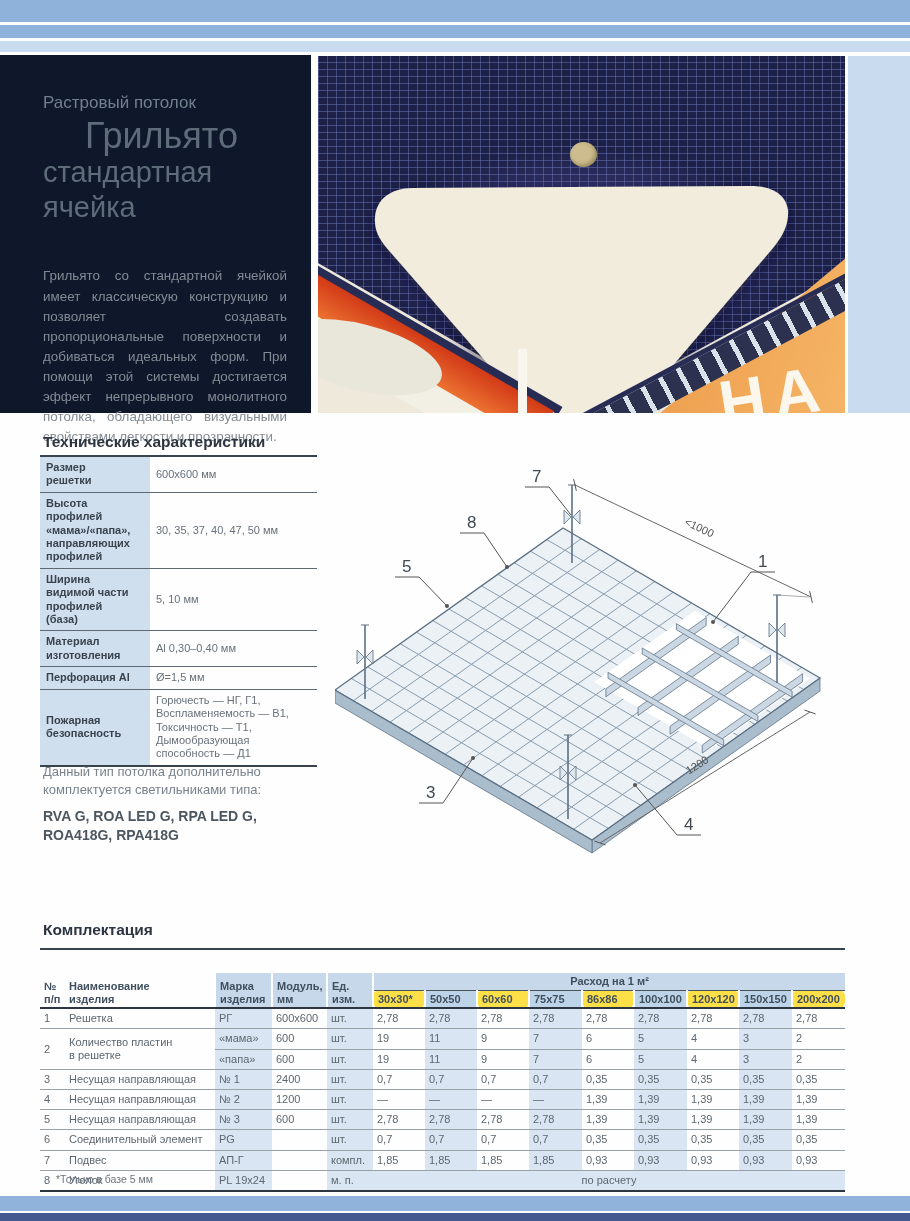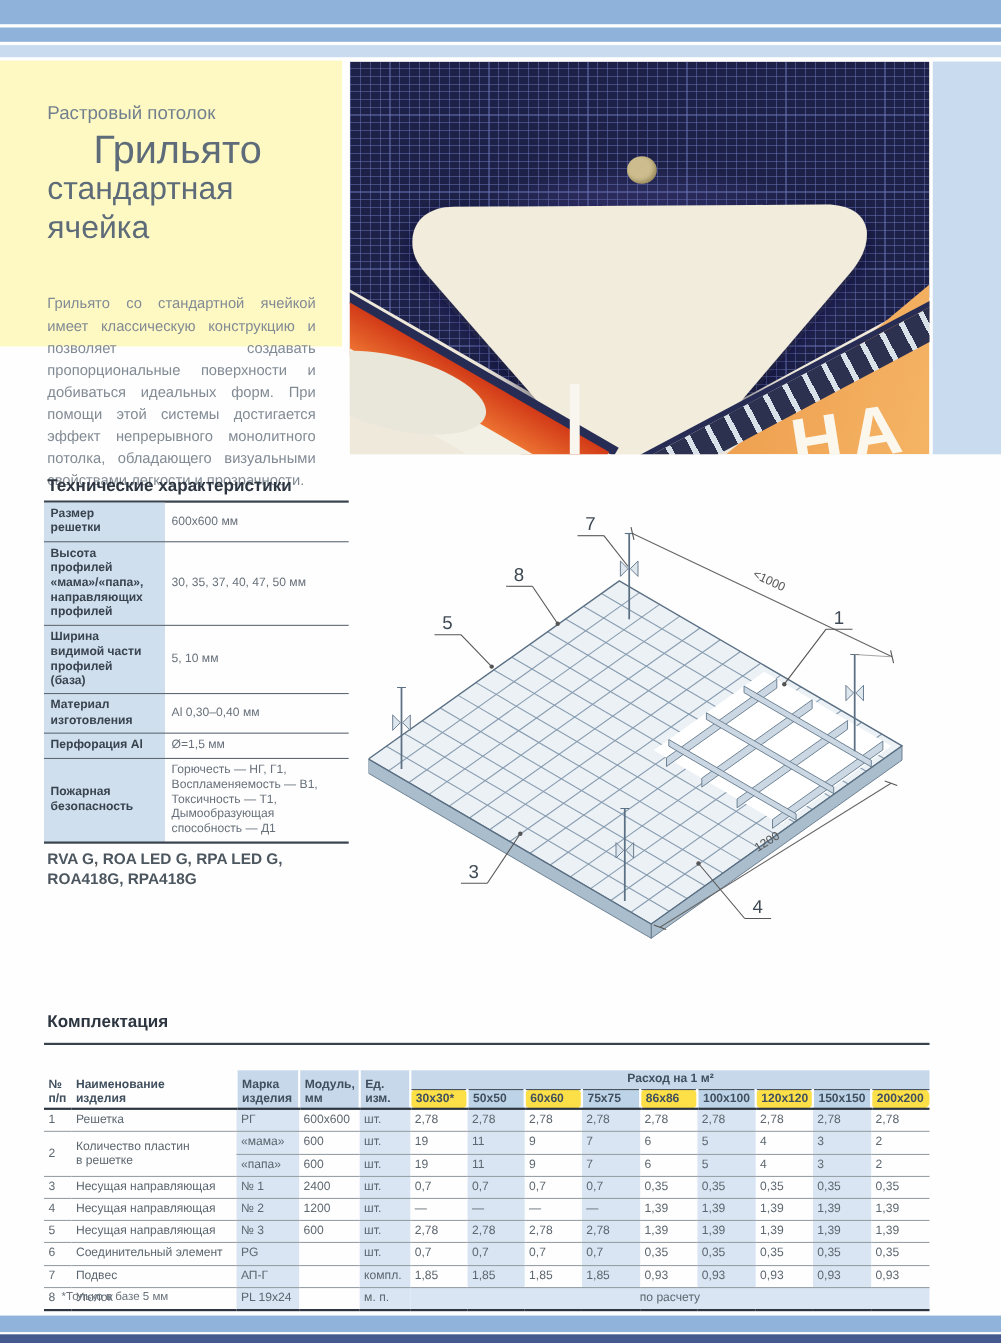--- a/index.html
+++ b/index.html
@@ -6,21 +6,21 @@
   .page{position:relative;width:910px;height:1221px;background:#fefefe;overflow:hidden;
         font-family:"Liberation Sans", sans-serif;}
   
   .stripe{position:absolute;left:0;width:100%;}
   .stripe-a{top:0;height:22px;background:#8eb2d9;}
   .stripe-b{top:25px;height:13px;background:#8eb2d9;}
   .stripe-c{top:41px;height:11px;background:#c9dbee;}
   .footer-a{top:1196px;height:15px;background:#8fb3da;}
   .footer-b{top:1213px;height:8px;background:#44598f;}
   
-  .intro{position:absolute;left:0;top:55px;width:311px;height:260px;background:#fef9c3;
+  .intro{position:absolute;left:0;top:55px;width:311px;height:358px;background:#0f172a;
          box-sizing:border-box;padding:38px 24px 0 43px;}
   .kicker{font-size:17px;color:#72808d;}
   .big-title{font-size:36px;color:#5e6c79;font-weight:400;margin-top:4px;line-height:1.05;margin-left:42px;}
   .sub{font-size:29px;color:#5e6c79;line-height:1.2;}
   .intro-body{margin-top:42px;font-size:13.4px;line-height:1.5;color:#828b94;text-align:justify;}
   
   .photo{position:absolute;left:318px;top:56px;width:527px;height:357px;overflow:hidden;background:#efe9dc;}
   .grid-ceiling{position:absolute;left:0;top:0;width:100%;height:100%;
      background-color:#1d2147;
      background-image:
@@ -168,20 +168,21 @@
           <td class="tv">Горючесть — НГ, Г1,
 Воспламеняемость — В1,
 Токсичность — Т1,
 Дымообразующая
 способность — Д1</td>
         </tr>
     </tbody>
   </table>
 
   <div class="note">
+    <div class="note-text">Данный тип потолка дополнительно комплектуется светильниками типа:</div>
     <div class="note-models">RVA G, ROA LED G, RPA LED G, ROA418G, RPA418G</div>
   </div>
 
   <div class="diagram">
     <svg id="diagram-svg" width="560" height="460" viewBox="0 0 560 460">
         <polygon points="228.0,83.0 485.0,233.0 257.0,395.0 0.0,245.0" fill="#ecf1f5" stroke="none"></polygon>
         <line x1="246.35714285714286" y1="93.71428571428571" x2="18.35714285714286" y2="255.71428571428572" stroke="#879cb0" stroke-width="1"></line>
         <line x1="211.71428571428572" y1="94.57142857142857" x2="468.7142857142857" y2="244.57142857142858" stroke="#879cb0" stroke-width="1"></line>
         <line x1="264.7142857142857" y1="104.42857142857143" x2="36.71428571428572" y2="266.42857142857144" stroke="#879cb0" stroke-width="1"></line>
         <line x1="195.42857142857144" y1="106.14285714285714" x2="452.42857142857144" y2="256.14285714285717" stroke="#879cb0" stroke-width="1"></line>

